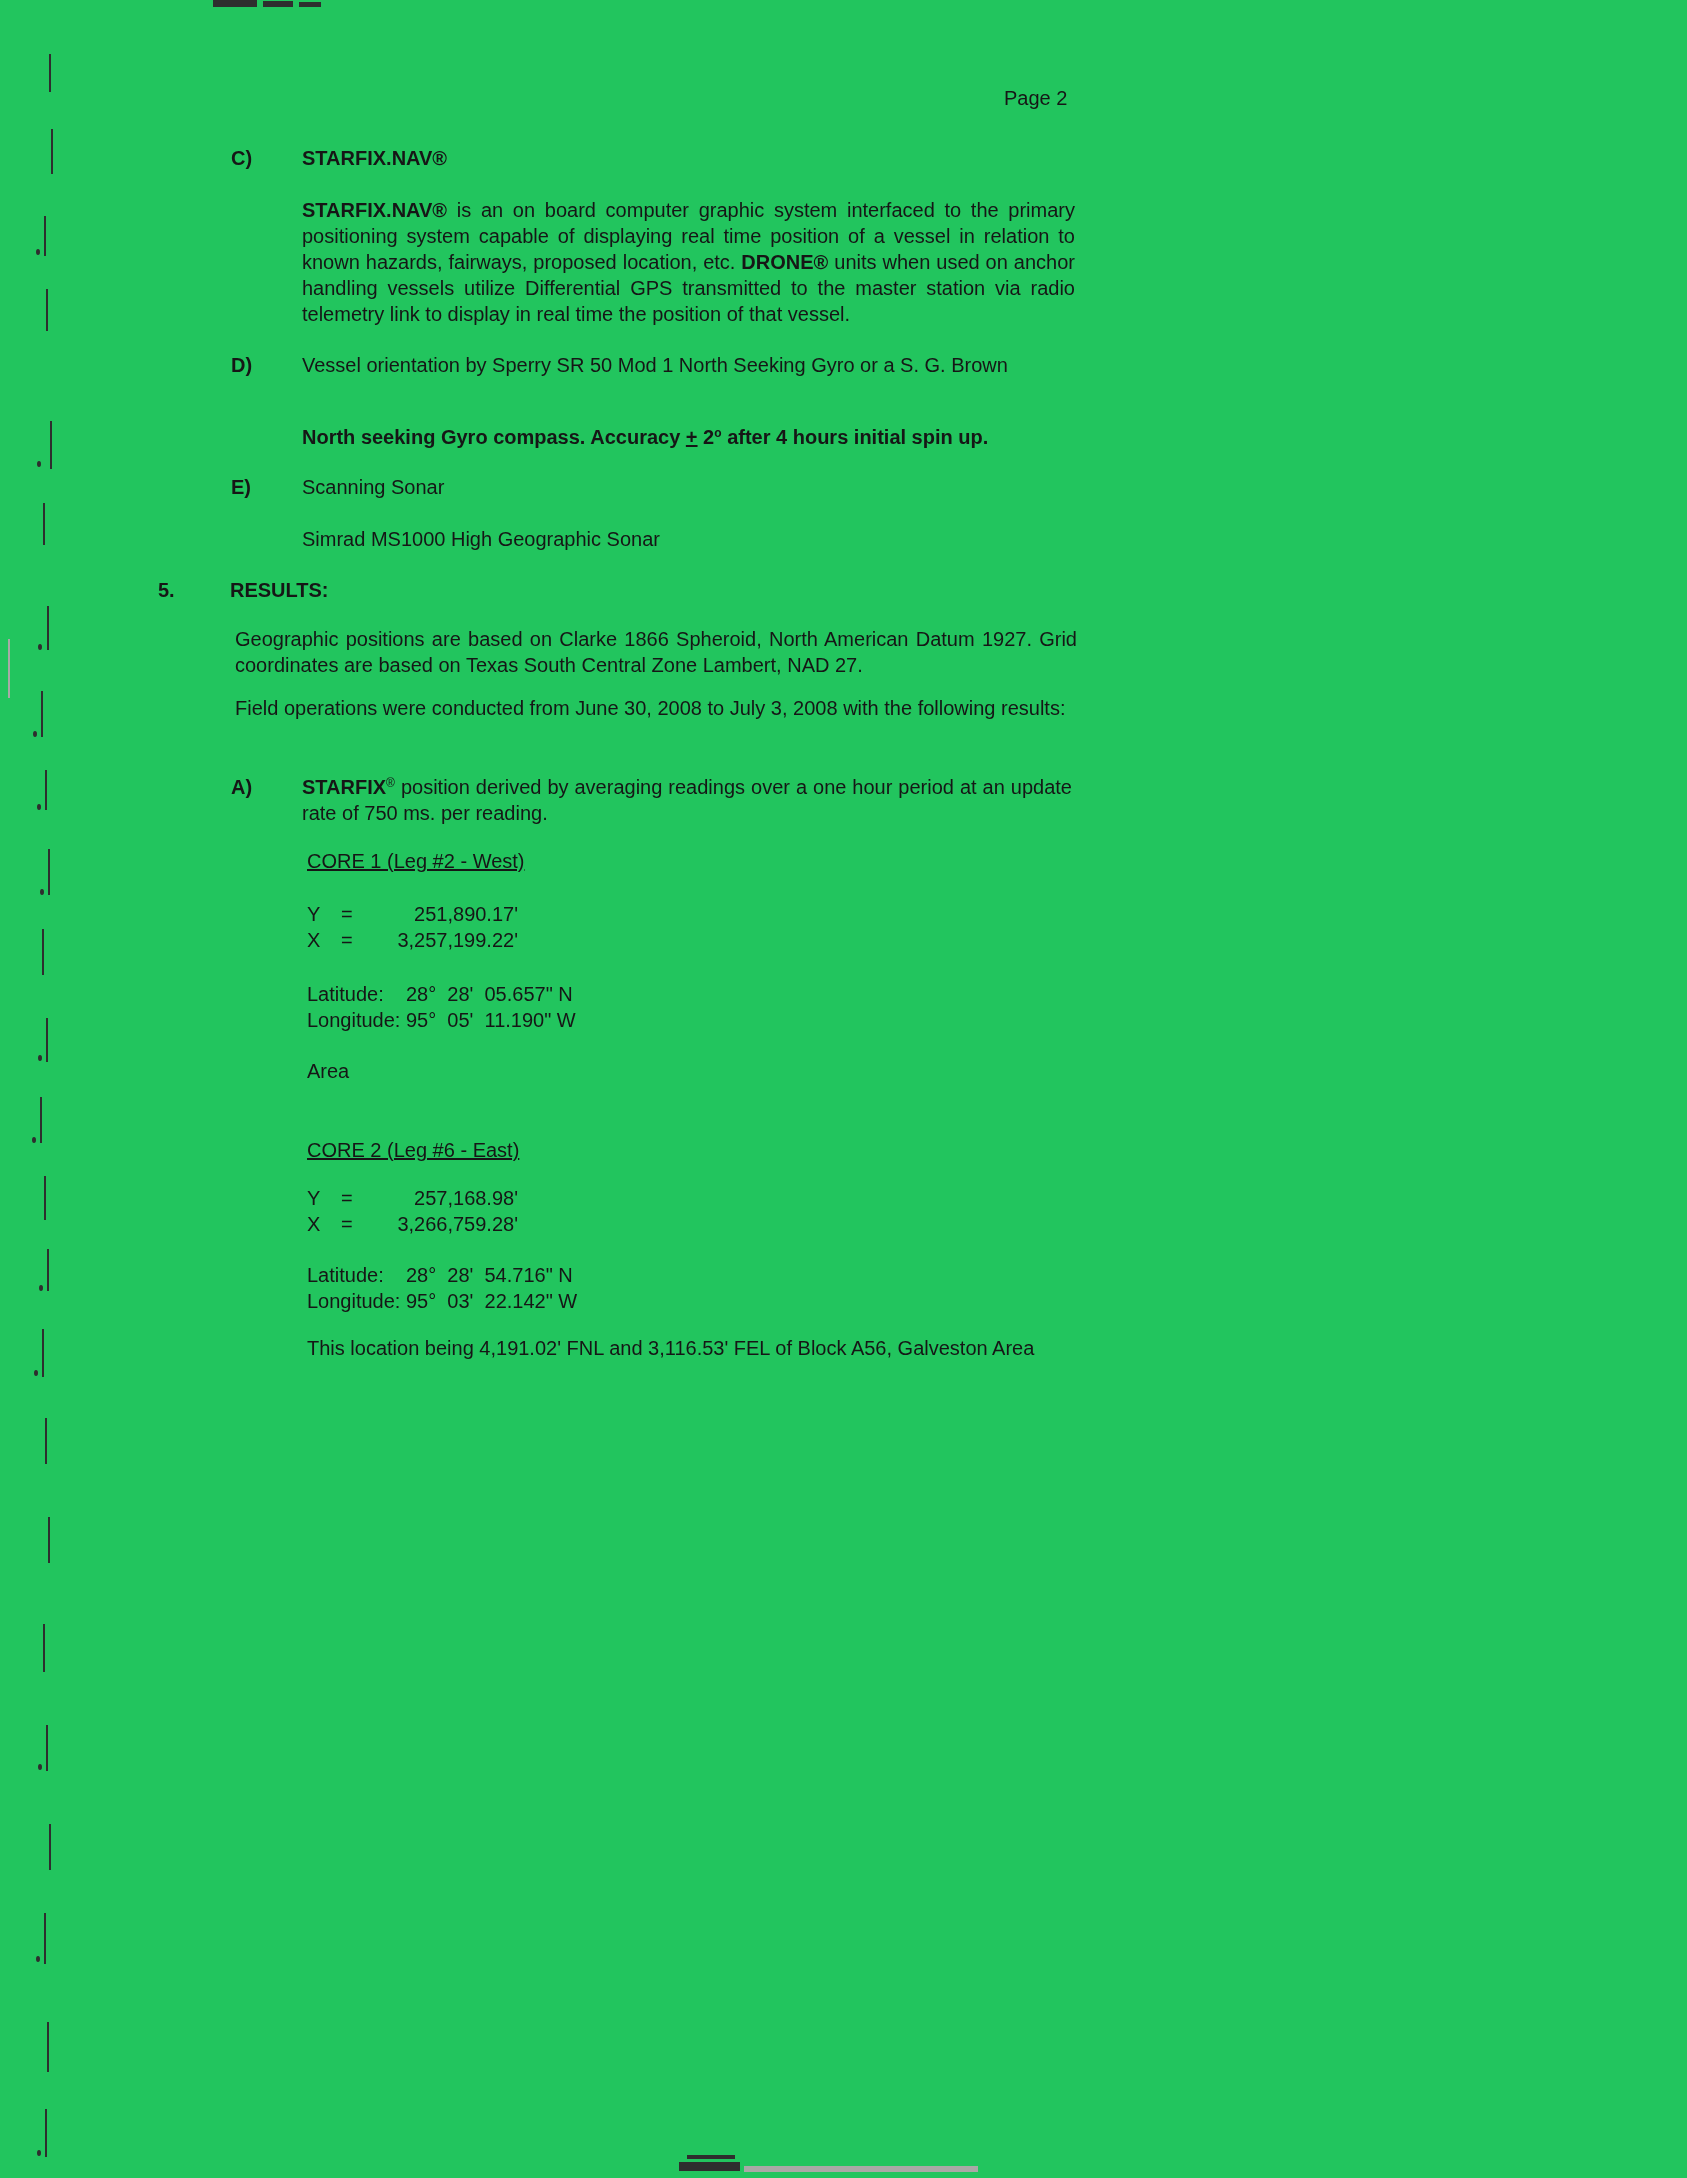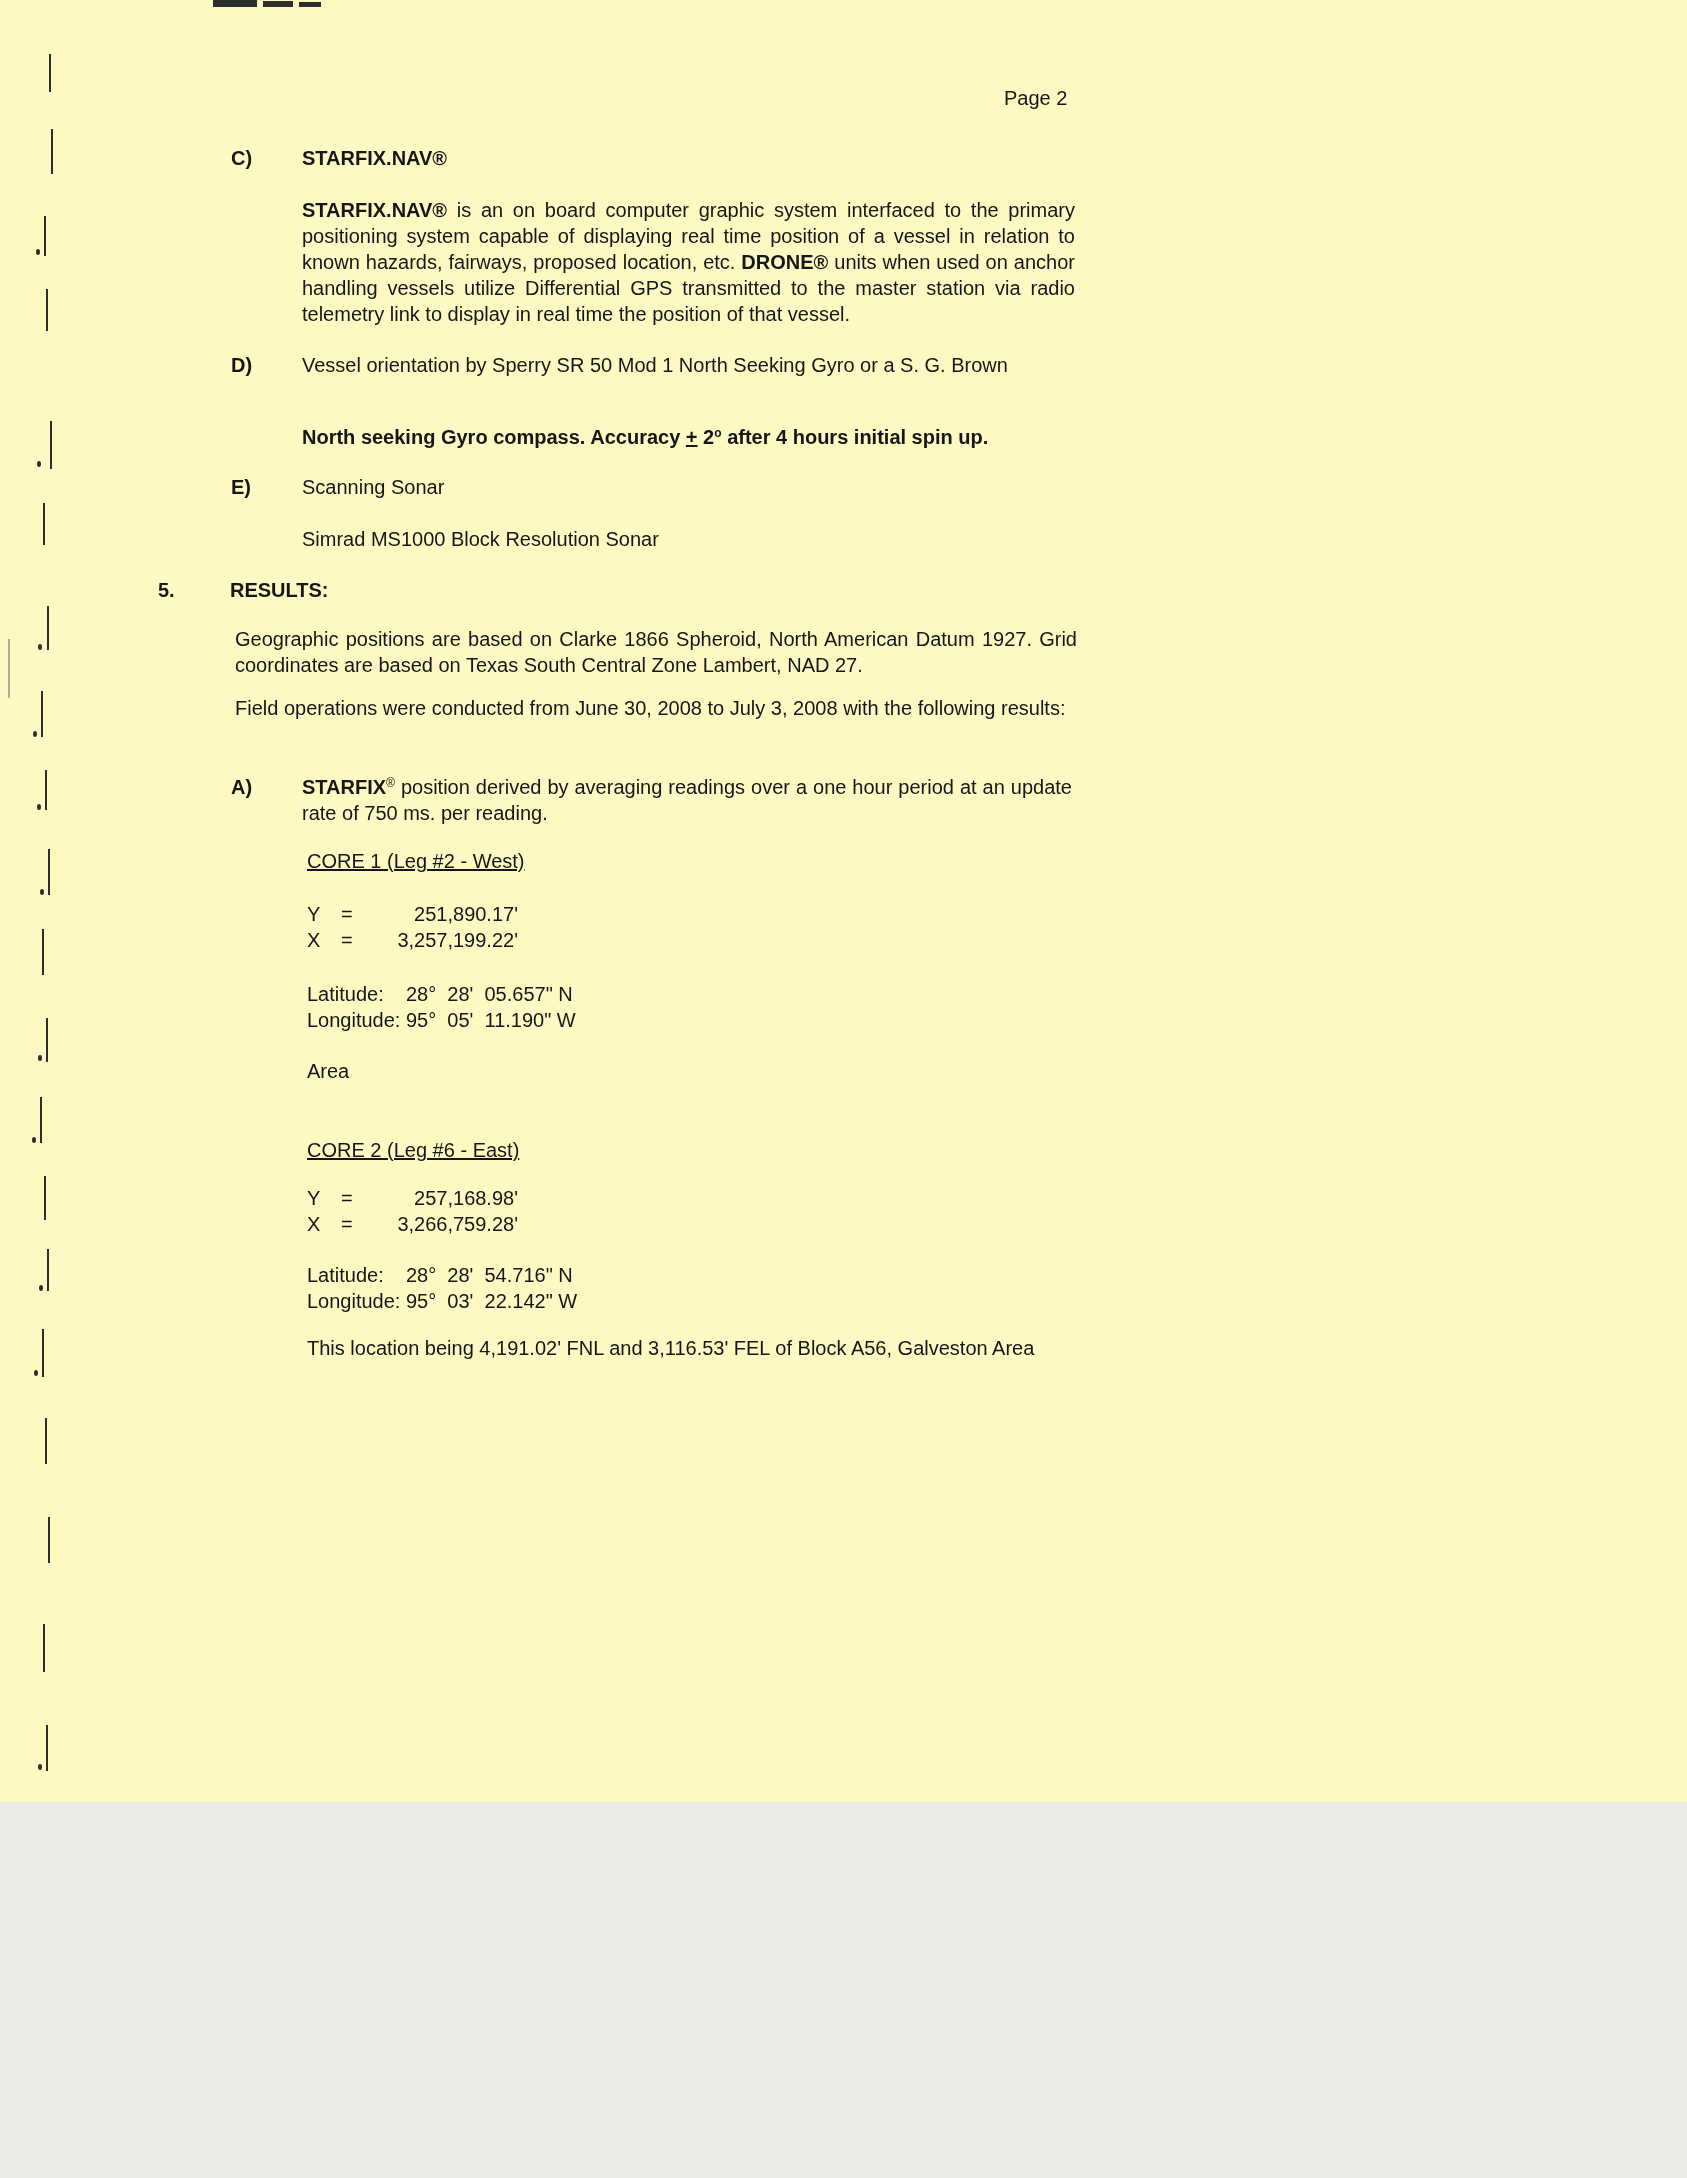--- a/index.html
+++ b/index.html
@@ -1,20 +1,20 @@
 <!DOCTYPE html>
 <html><head>
 <meta charset="utf-8">
 <style>
   * { margin:0; padding:0; box-sizing:border-box; }
   html,body { background:#e9e9e6; }
   body { width:1687px; height:2178px; }
   .page {
-    position:relative; width:1687px; height:1802px;
-    background:#fef9c3; overflow:hidden;
+    position:relative; width:1687px; height:2178px;
+    background:#22c55e; overflow:hidden;
     font-family:"Liberation Sans", sans-serif;
     color:#161616; font-size:20px; line-height:26px;
   }
   .abs { position:absolute; }
   .b { font-weight:bold; }
   .just { text-align:justify; }
   .u { text-decoration:underline; }
   .nowrap { white-space:nowrap; }
   .pre { white-space:pre; }
   sup { font-size:12px; vertical-align:7px; line-height:0; }
@@ -108,21 +108,21 @@
 
   <div class="abs nowrap" style="left:302px; top:424px;font-weight:bold;">
     <span>North seeking Gyro compass.  Accuracy </span><span class="pm">+</span><span> 2</span><sup>o</sup><span> after 4 hours initial spin up.</span>
   </div>
 
   <div class="abs sec-row" style="left:231px; top:474px; width:851px;">
     <div class="sec-letter">E)</div>
     <div>Scanning Sonar</div>
   </div>
 
-  <div class="abs" style="left:302px; top:526px;">Simrad MS1000 Block Resolution Sonar</div>
+  <div class="abs" style="left:302px; top:526px;">Simrad MS1000 High Geographic Sonar</div>
 
   <div class="abs sec-row" style="left:158px; top:577px; width:931px;">
     <div class="num-col">5.</div>
     <div class="b">RESULTS:</div>
   </div>
 
   <div class="abs just" style="left:235px; top:626px; width:842px;">Geographic positions are based on Clarke 1866 Spheroid, North American Datum 1927. Grid coordinates are based on Texas South Central Zone Lambert, NAD 27.</div>
 
   <div class="abs just" style="left:235px; top:695px; width:842px;">Field operations were conducted from June 30, 2008 to July 3, 2008 with the following results:</div>
 

